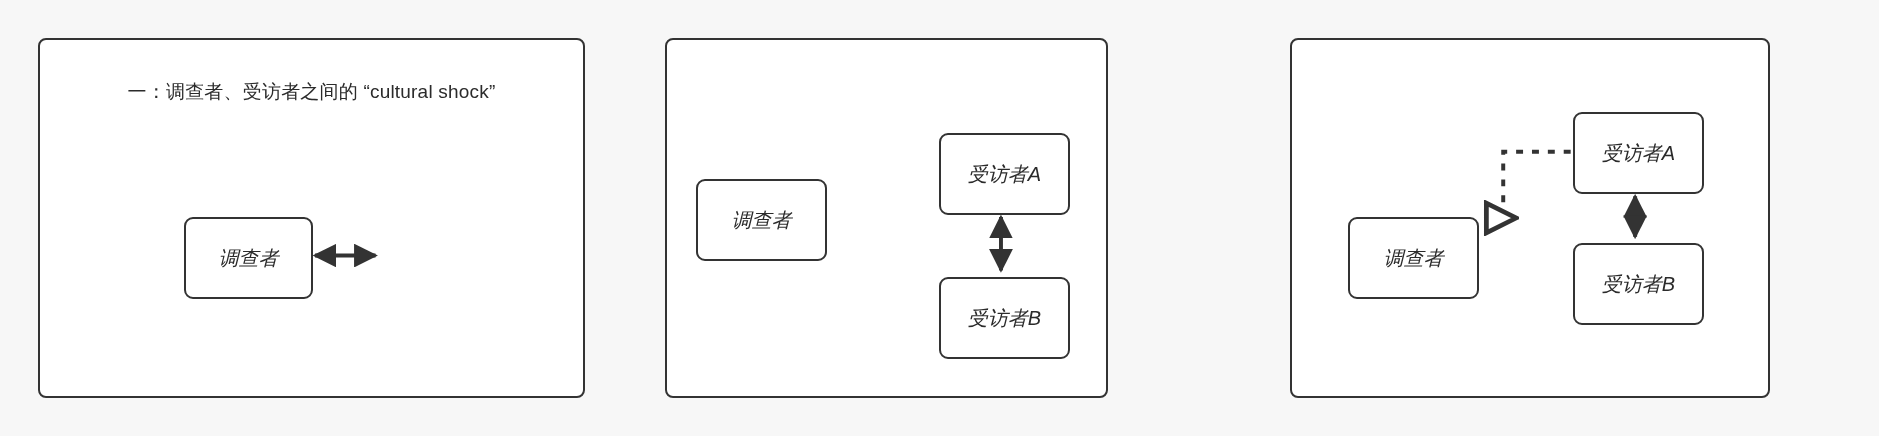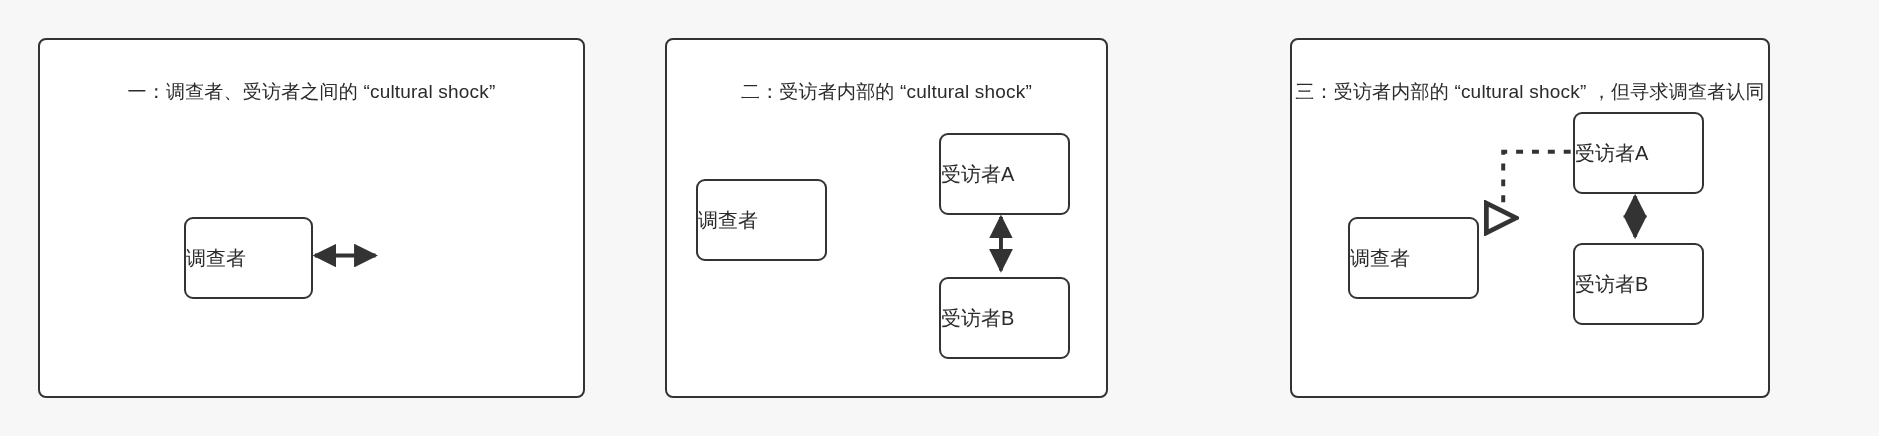--- a/index.html
+++ b/index.html
@@ -37,23 +37,25 @@
     line-height: 1;
   }
   .node {
     position: absolute;
     background: #ffffff;
     border: 2.5px solid #333333;
     border-radius: 9px;
     box-sizing: border-box;
     display: flex;
     align-items: center;
+    justify-content: center;
     font-size: 20px;
     color: #2b2b2b;
     line-height: 1;
+    font-style: italic;
   }
   .edge-svg {
     position: absolute;
     left: 0;
     top: 0;
     width: 100%;
     height: 100%;
     overflow: visible;
     pointer-events: none;
   }
@@ -80,21 +82,20 @@
         <marker id="p1-arrow-end" viewBox="0 0 10 10" refX="9" refY="5" markerWidth="6" markerHeight="6" orient="auto">
           <path d="M 0 0 L 10 5 L 0 10 z" fill="#333333"></path>
         </marker>
       </defs>
       <line x1="277" y1="218" x2="338" y2="218" stroke="#333333" stroke-width="4" marker-start="url(#p1-arrow-start)" marker-end="url(#p1-arrow-end)"></line>
     </svg>
   </div>
 
   <div class="panel" style="left:665px; top:38px; width:443px; height:360px;">
 
-    <div class="panel-title" style="top:42px;">二：受访者内部的 “cultural shock”</div>
 
     <div class="node" style="left:29px; top:139px; width:131px; height:82px;">
       <span>调查者</span>
     </div>
 
     <div class="node" style="left:272px; top:93px; width:131px; height:82px;">
       <span>受访者A</span>
     </div>
 
     <div class="node" style="left:272px; top:237px; width:131px; height:82px;">
@@ -109,21 +110,20 @@
         <marker id="p2-arrow-end" viewBox="0 0 10 10" refX="9" refY="5" markerWidth="6" markerHeight="6" orient="auto">
           <path d="M 0 0 L 10 5 L 0 10 z" fill="#333333"></path>
         </marker>
       </defs>
       <line x1="337" y1="179" x2="337" y2="233" stroke="#333333" stroke-width="4" marker-start="url(#p2-arrow-start)" marker-end="url(#p2-arrow-end)"></line>
     </svg>
   </div>
 
   <div class="panel" style="left:1290px; top:38px; width:480px; height:360px;">
 
-    <div class="panel-title" style="top:42px;">三：受访者内部的 “cultural shock” ，但寻求调查者认同</div>
 
     <div class="node" style="left:56px; top:177px; width:131px; height:82px;">
       <span>调查者</span>
     </div>
 
     <div class="node" style="left:281px; top:72px; width:131px; height:82px;">
       <span>受访者A</span>
     </div>
 
     <div class="node" style="left:281px; top:203px; width:131px; height:82px;">

